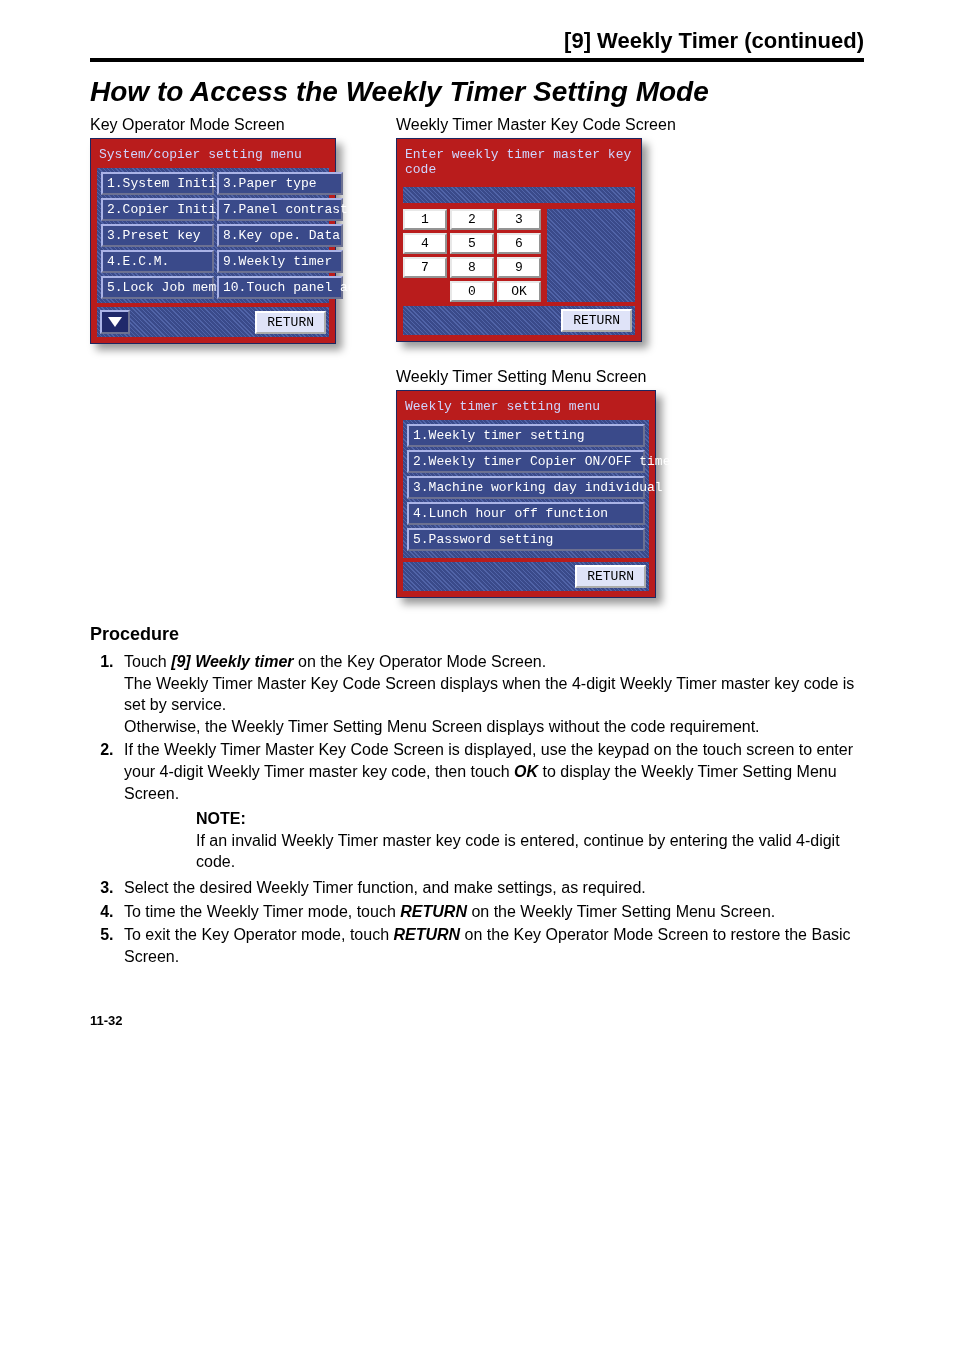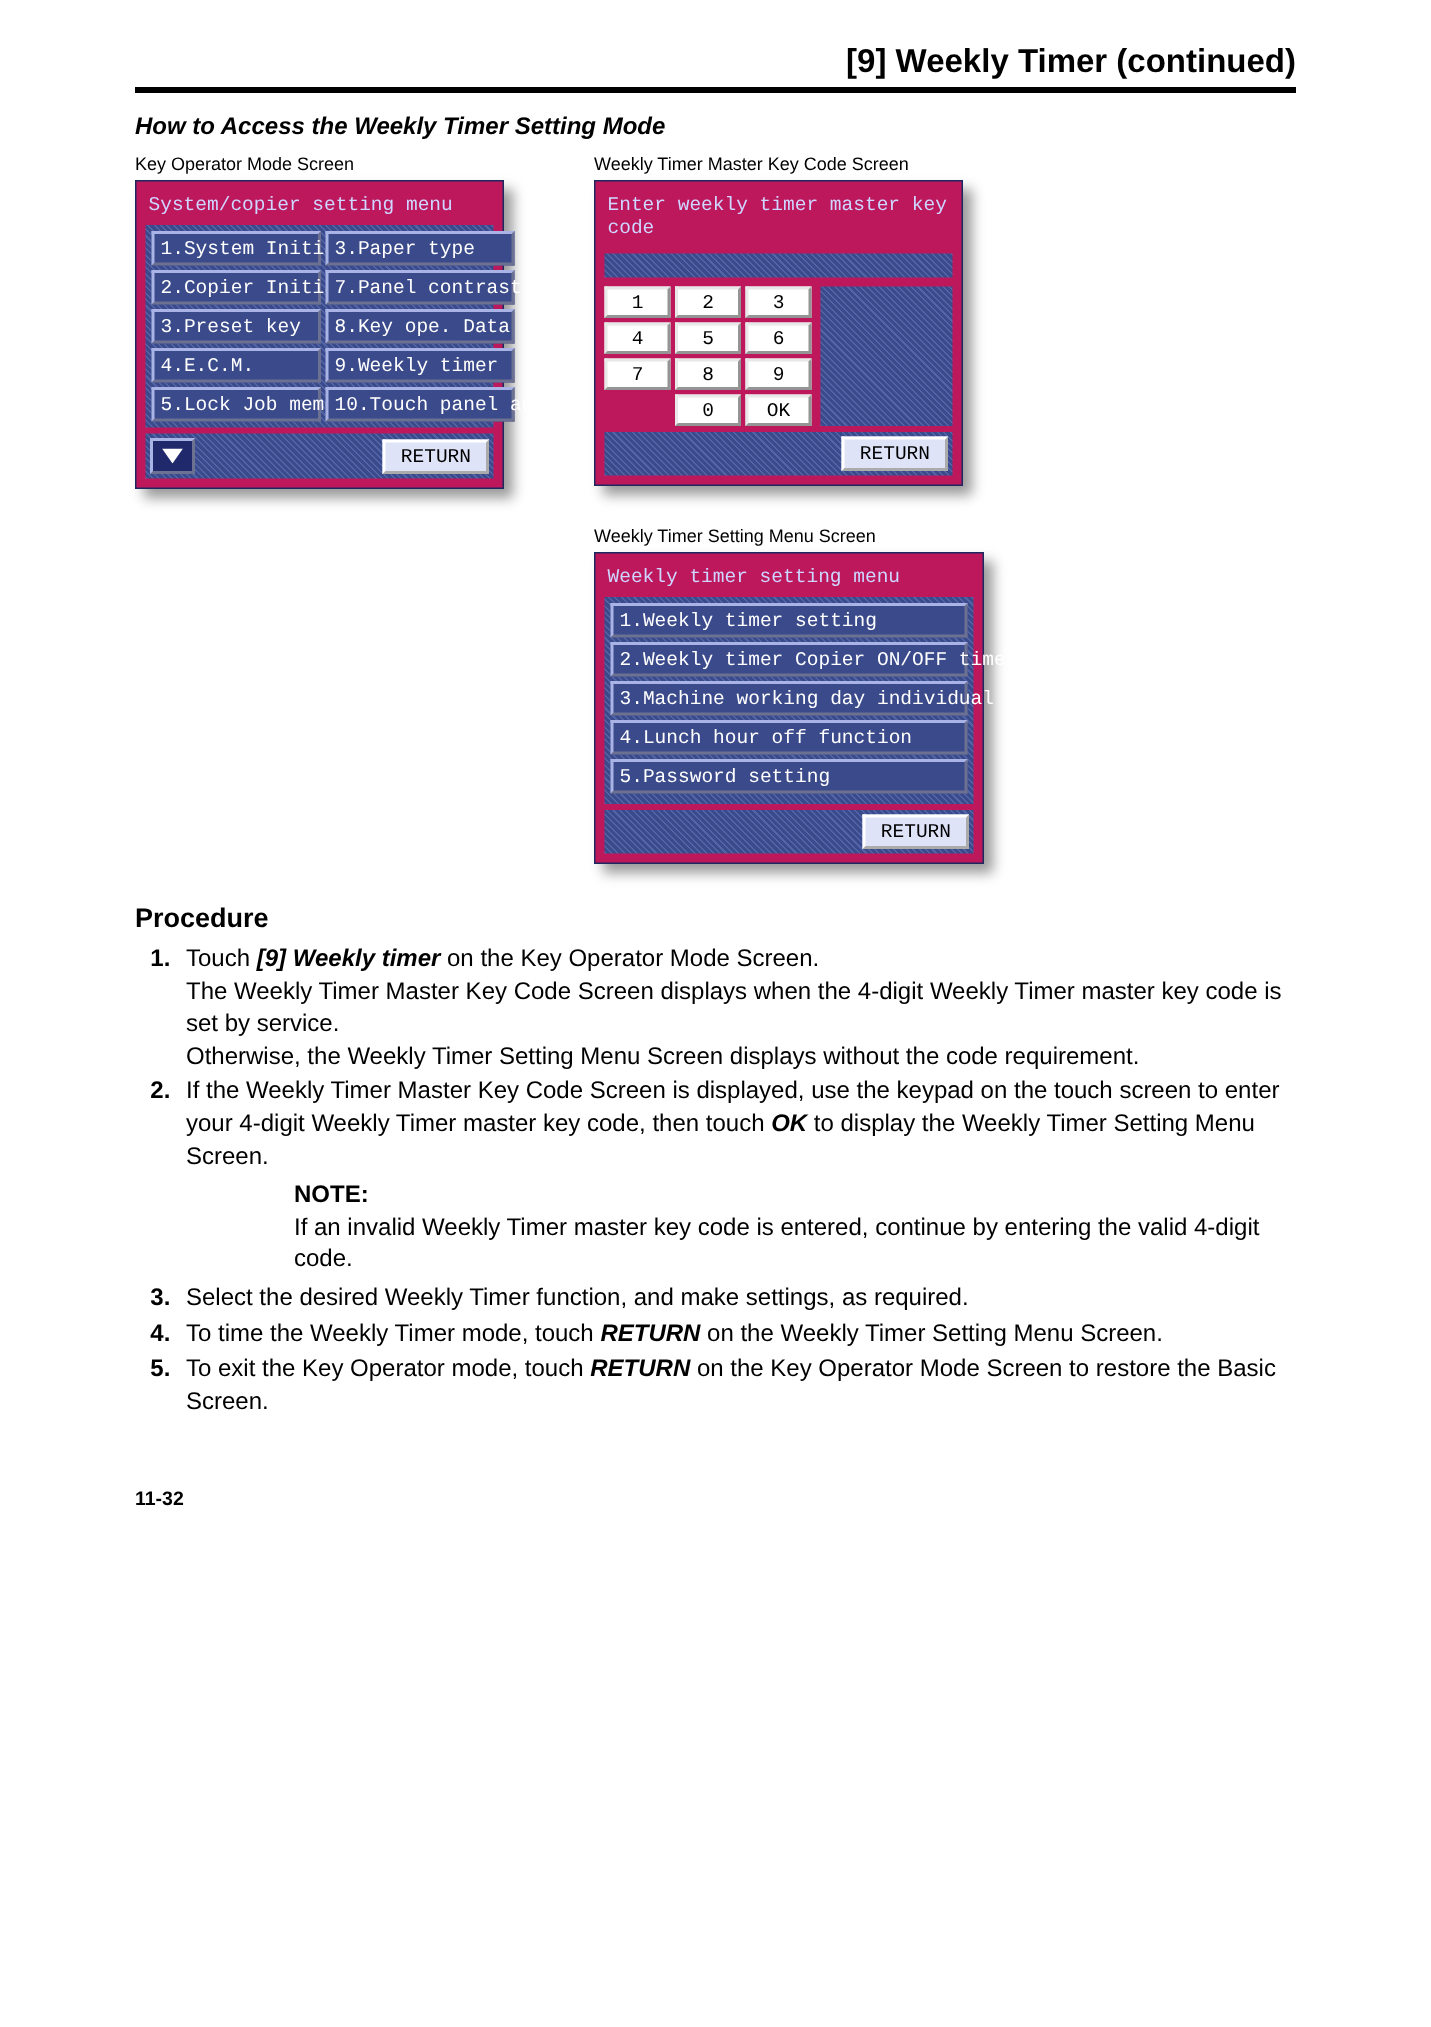--- a/index.html
+++ b/index.html
@@ -19,34 +19,34 @@
     font-size: 22px;
     margin-bottom: 4px;
   }
   .header-underline {
     border-bottom: 4px solid #000;
     margin-bottom: 14px;
   }
   .section-title {
     font-weight: bold;
     font-style: italic;
-    font-size: 16px;
+    font-size: 28px;
     margin-bottom: 8px;
   }
   .screens-row {
     display: flex;
     gap: 60px;
   }
   .screen-block { }
   .screen-label {
-    font-size: 12px;
+    font-size: 16px;
     margin-bottom: 4px;
   }
   .console {
-    background: #be185d;
+    background: #b91c1c;
     color: #fff;
     padding: 6px;
     box-shadow: 6px 6px 8px rgba(0,0,0,0.4);
     font-family: "Courier New", monospace;
     font-size: 13px;
     border: 1px solid #1d2760;
     position: relative;
   }
   .console .title-txt {
     color: #cfd6ff;

